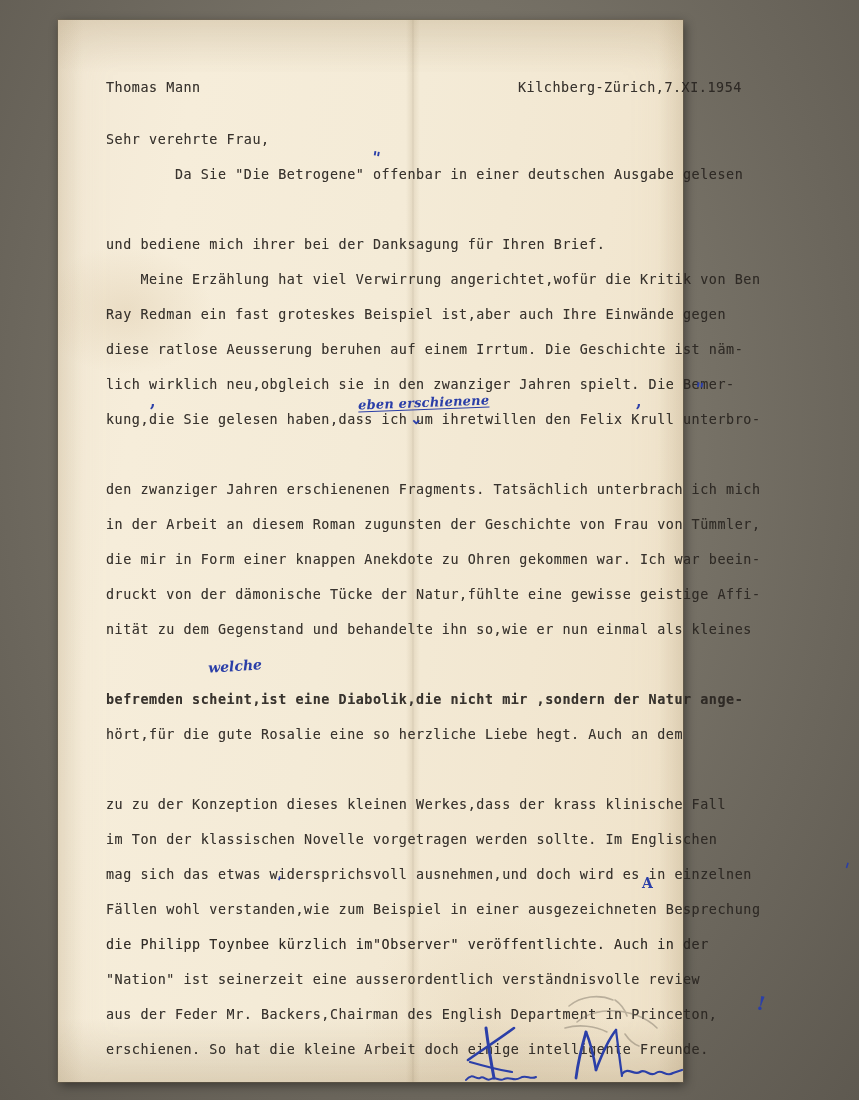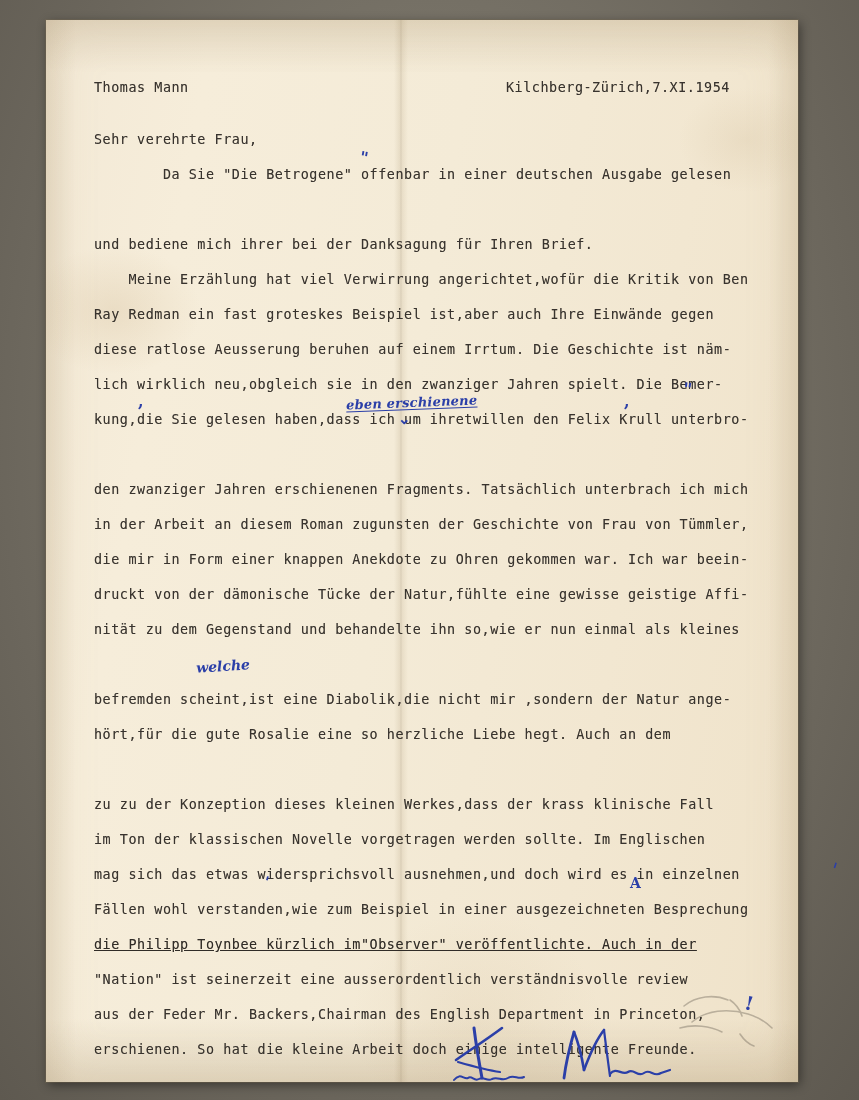--- a/index.html
+++ b/index.html
@@ -19,23 +19,23 @@
     position: relative;
     width: 859px;
     height: 1100px;
     background:
       radial-gradient(ellipse at 50% 40%, #8a8578 0%, #6b665c 70%, #5e5950 100%);
   }
 
   
   #paper {
     position: absolute;
-    left: 46px;
+    left: 58px;
     top: 20px;
-    width: 752px;
+    width: 625px;
     height: 1062px;
     background:
       radial-gradient(ellipse 120px 90px at 68px 290px, rgba(196,168,124,0.22) 0%, rgba(196,168,124,0) 72%),
       radial-gradient(ellipse 90px 70px at 700px 120px, rgba(190,165,125,0.16) 0%, rgba(190,165,125,0) 75%),
       radial-gradient(ellipse 160px 140px at 430px 1000px, rgba(198,173,132,0.14) 0%, rgba(198,173,132,0) 78%),
       linear-gradient(100deg, #f3e9d6 0%, #f6edda 18%, #f4ebd7 46%, #f2e7d1 72%, #efe2c9 100%);
     box-shadow:
       0 0 0 1px rgba(120,105,80,0.35),
       2px 3px 10px rgba(0,0,0,0.45),
       inset 0 0 50px rgba(205,180,138,0.25);
@@ -193,27 +193,27 @@
       <div class="tline" style="left:48px; top:252px;">    Meine Erzählung hat viel Verwirrung angerichtet,wofür die Kritik von Ben</div>
       <div class="tline" style="left:48px; top:287px;">Ray Redman ein fast groteskes Beispiel ist,aber auch Ihre Einwände gegen</div>
       <div class="tline" style="left:48px; top:322px;">diese ratlose Aeusserung beruhen auf einem Irrtum. Die Geschichte ist näm-</div>
       <div class="tline" style="left:48px; top:357px;">lich wirklich neu,obgleich sie in den zwanziger Jahren spielt. Die Bemer-</div>
       <div class="tline" style="left:48px; top:392px;">kung,die Sie gelesen haben,dass ich um ihretwillen den Felix Krull unterbro-</div>
       <div class="tline" style="left:48px; top:462px;">den zwanziger Jahren erschienenen Fragments. Tatsächlich unterbrach ich mich</div>
       <div class="tline" style="left:48px; top:497px;">in der Arbeit an diesem Roman zugunsten der Geschichte von Frau von Tümmler,</div>
       <div class="tline" style="left:48px; top:532px;">die mir in Form einer knappen Anekdote zu Ohren gekommen war. Ich war beein-</div>
       <div class="tline" style="left:48px; top:567px;">druckt von der dämonische Tücke der Natur,fühlte eine gewisse geistige Affi-</div>
       <div class="tline" style="left:48px; top:602px;">nität zu dem Gegenstand und behandelte ihn so,wie er nun einmal als kleines</div>
-      <div class="tline" style="left:48px; top:672px;">befremden scheint,ist eine Diabolik,die nicht mir ,sondern der Natur ange-</div>
+      <div class="tline" style="left:48px; top:672px;font-weight:bold;">befremden scheint,ist eine Diabolik,die nicht mir ,sondern der Natur ange-</div>
       <div class="tline" style="left:48px; top:707px;">hört,für die gute Rosalie eine so herzliche Liebe hegt. Auch an dem</div>
       <div class="tline" style="left:48px; top:777px;">zu zu der Konzeption dieses kleinen Werkes,dass der krass klinische Fall</div>
       <div class="tline" style="left:48px; top:812px;">im Ton der klassischen Novelle vorgetragen werden sollte. Im Englischen</div>
       <div class="tline" style="left:48px; top:847px;">mag sich das etwas widersprichsvoll ausnehmen,und doch wird es in einzelnen</div>
       <div class="tline" style="left:48px; top:882px;">Fällen wohl verstanden,wie zum Beispiel in einer ausgezeichneten Besprechung</div>
-      <div class="tline strong" style="left:48px; top:917px;text-decoration:underline;">die Philipp Toynbee kürzlich im"Observer" veröffentlichte. Auch in der</div>
+      <div class="tline strong" style="left:48px; top:917px;">die Philipp Toynbee kürzlich im"Observer" veröffentlichte. Auch in der</div>
       <div class="tline" style="left:48px; top:952px;">"Nation" ist seinerzeit eine ausserordentlich verständnisvolle review</div>
       <div class="tline" style="left:48px; top:987px;">aus der Feder Mr. Backers,Chairman des English Department in Princeton,</div>
       <div class="tline" style="left:48px; top:1022px;">erschienen. So hat die kleine Arbeit doch einige intelligente Freunde.</div>
     </div>
 
     <div id="ink-layer">
 
       <span class="ink" id="ink-quote-betrog">"</span>
 
       <span class="ink" id="ink-comma-kung">,</span>

